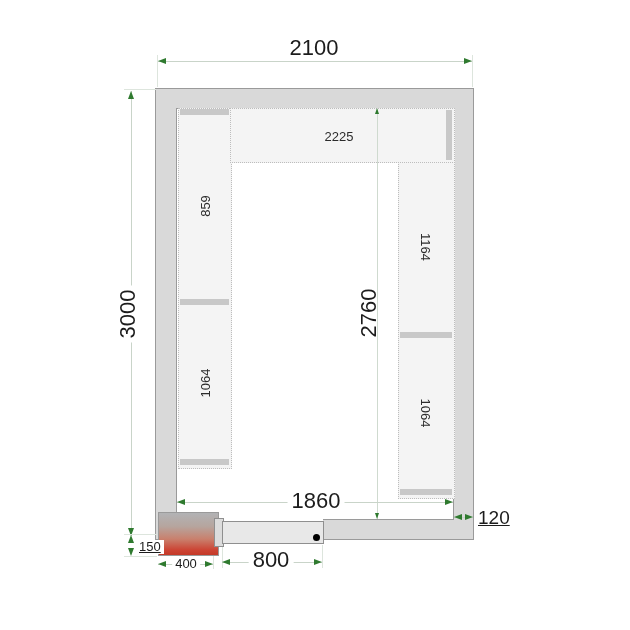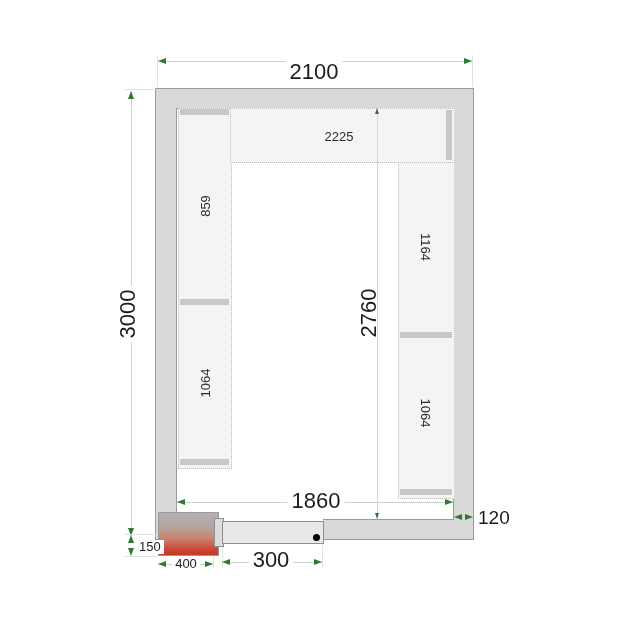--- a/index.html
+++ b/index.html
@@ -19,21 +19,21 @@
   .rot-ccw{transform:translate(-50%,-50%) rotate(-90deg);}
   .rot-cw{transform:translate(-50%,-50%) rotate(90deg);}
   
   .dimline{background:#c9d4c9;}
   .extline{background:#dde5dd;}
   .dim-label{font-size:22px;background:#ffffff;padding:0 4px;line-height:1.1;
     white-space:nowrap;transform:translate(-50%,-50%);}
   .dim-label.small{font-size:13px;padding:0 3px;}
   .dim-label.mid{font-size:19px;}
   .dim-label.rot{transform:translate(-50%,-50%) rotate(-90deg);}
-  .noanchor{transform:none;}
+  .noanchor{transform:none;text-decoration:underline;}
   
   .tri{width:0;height:0;}
   .tl{border-top:3px solid transparent;border-bottom:3px solid transparent;border-right:8px solid #2f7a2f;}
   .tr{border-top:3px solid transparent;border-bottom:3px solid transparent;border-left:8px solid #2f7a2f;}
   .tu{border-left:3px solid transparent;border-right:3px solid transparent;border-bottom:8px solid #2f7a2f;}
   .td{border-left:3px solid transparent;border-right:3px solid transparent;border-top:8px solid #2f7a2f;}
   .tick-u{border-left:2px solid transparent;border-right:2px solid transparent;border-bottom:6px solid #2f7a2f;}
   .tick-d{border-left:2px solid transparent;border-right:2px solid transparent;border-top:6px solid #2f7a2f;}
   
   .unit{background:linear-gradient(180deg,#b2b3b5 0%,#b6a59e 32%,#c9806d 62%,#cc4434 88%,#c43927 100%);
@@ -67,21 +67,21 @@
   <div class="abs shelf-label rot-ccw" style="left:205px;top:206px;">859</div>
   <div class="abs shelf-label rot-ccw" style="left:205px;top:383px;">1064</div>
   <div class="abs shelf-label rot-cw" style="left:425px;top:247px;">1164</div>
   <div class="abs shelf-label rot-cw" style="left:425px;top:413px;">1064</div>
 
   <div class="abs extline" style="left:157px;top:55px;width:1px;height:32px;"></div>
   <div class="abs extline" style="left:472px;top:55px;width:1px;height:32px;"></div>
   <div class="abs dimline" style="left:158px;top:61px;width:314px;height:1px;"></div>
   <div class="abs tri tl" style="left:158px;top:58px;"></div>
   <div class="abs tri tr" style="left:464px;top:58px;"></div>
-  <div class="abs dim-label" style="left:314px;top:72px;">2100</div>
+  <div class="abs dim-label" style="left:314px;top:48px;">2100</div>
 
   <div class="abs extline" style="left:124px;top:89px;width:32px;height:1px;"></div>
   <div class="abs dimline" style="left:131px;top:91px;width:1px;height:445px;"></div>
   <div class="abs tri tu" style="left:128px;top:91px;"></div>
   <div class="abs tri td" style="left:128px;top:528px;"></div>
   <div class="abs dim-label rot" style="left:128px;top:314px;">3000</div>
 
   <div class="abs dimline" style="left:377px;top:109px;width:1px;height:410px;background:#cfdacf;"></div>
   <div class="abs tri tick-u" style="left:375px;top:108px;"></div>
   <div class="abs tri tick-d" style="left:375px;top:513px;"></div>
@@ -113,15 +113,15 @@
   <div class="abs dimline" style="left:158px;top:564px;width:55px;height:1px;"></div>
   <div class="abs tri tl" style="left:158px;top:561px;"></div>
   <div class="abs tri tr" style="left:205px;top:561px;"></div>
   <div class="abs dim-label small" style="left:186px;top:564px;">400</div>
 
   <div class="abs extline" style="left:222px;top:547px;width:1px;height:21px;"></div>
   <div class="abs extline" style="left:322px;top:545px;width:1px;height:23px;"></div>
   <div class="abs dimline" style="left:222px;top:562px;width:100px;height:1px;"></div>
   <div class="abs tri tl" style="left:222px;top:559px;"></div>
   <div class="abs tri tr" style="left:314px;top:559px;"></div>
-  <div class="abs dim-label" style="left:271px;top:560px;">300</div>
+  <div class="abs dim-label" style="left:271px;top:560px;">800</div>
 
 </div>
 
 </body></html>

